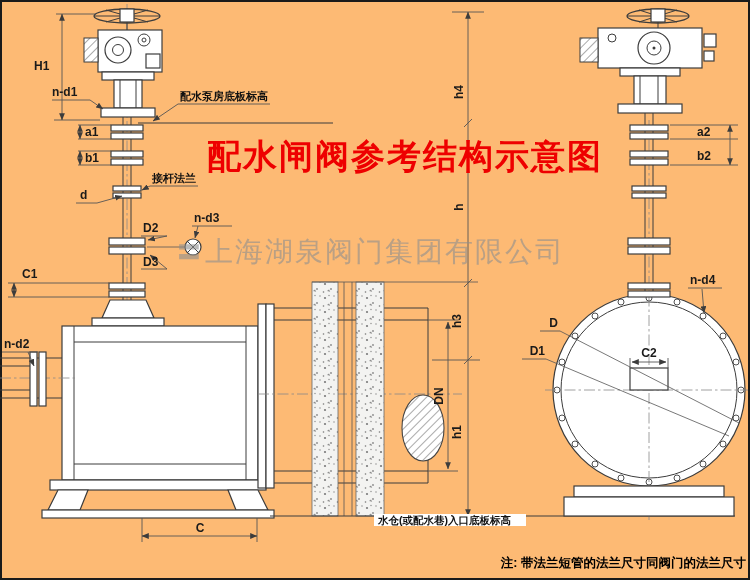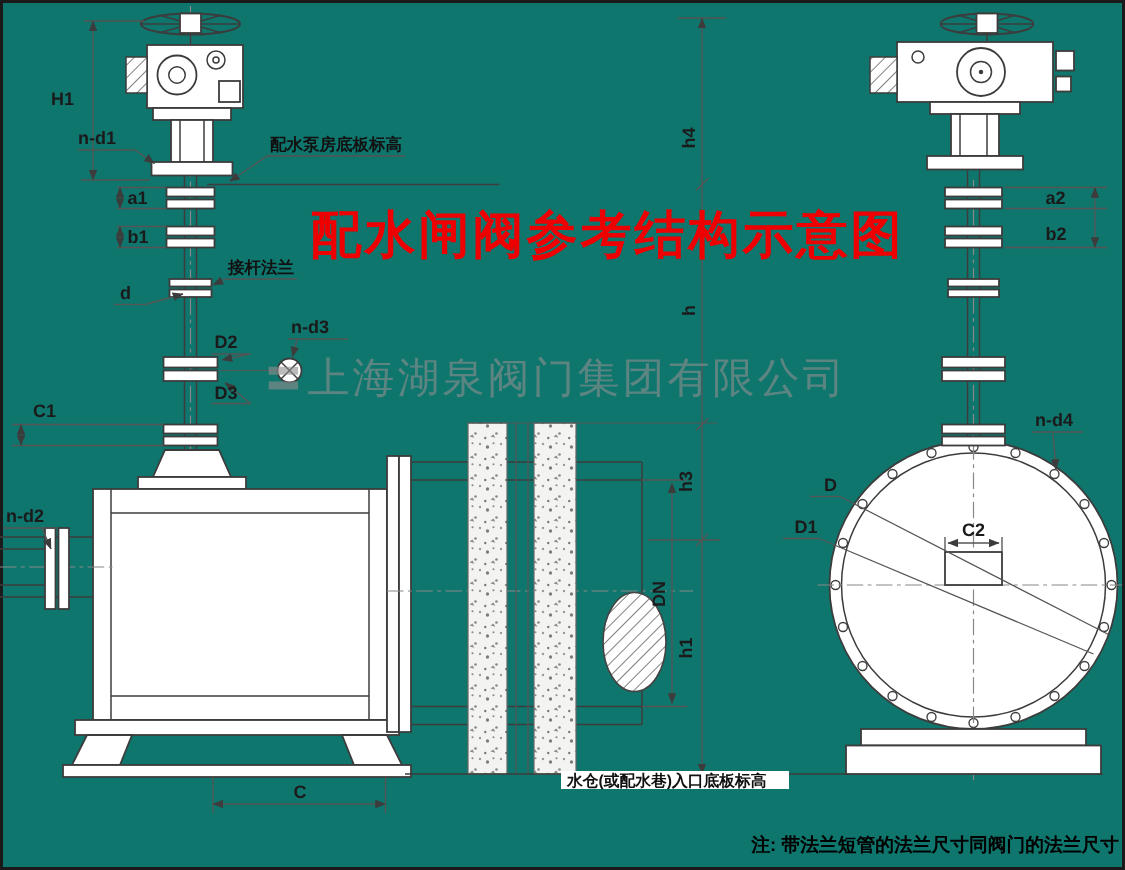--- a/index.html
+++ b/index.html
@@ -1,16 +1,16 @@
 <!DOCTYPE html>
 <html><head>
 <meta charset="utf-8">
 <style>
   html,body{margin:0;background:#fff}
-  .stage{position:relative;width:750px;height:580px;background:#0f766e;overflow:hidden;
+  .stage{position:relative;width:750px;height:580px;background:#fdba74;overflow:hidden;
          font-family:"Liberation Sans",sans-serif}
   svg{display:block}
   .out{fill:none;stroke:#3c3c3c;stroke-width:1.3}
   .o1{fill:none;stroke:#3c3c3c;stroke-width:1}
   .fw{fill:#fff;stroke:#3c3c3c;stroke-width:1.2}
   .bh{fill:#fff;stroke:#3c3c3c;stroke-width:.9}
   .thin{fill:none;stroke:#555;stroke-width:.8}
   .dim{fill:none;stroke:#555;stroke-width:.9}
   .cl{fill:none;stroke:#888;stroke-width:.8;stroke-dasharray:11 3 2.5 3}
   .conc{stroke:#666;stroke-width:.8}

